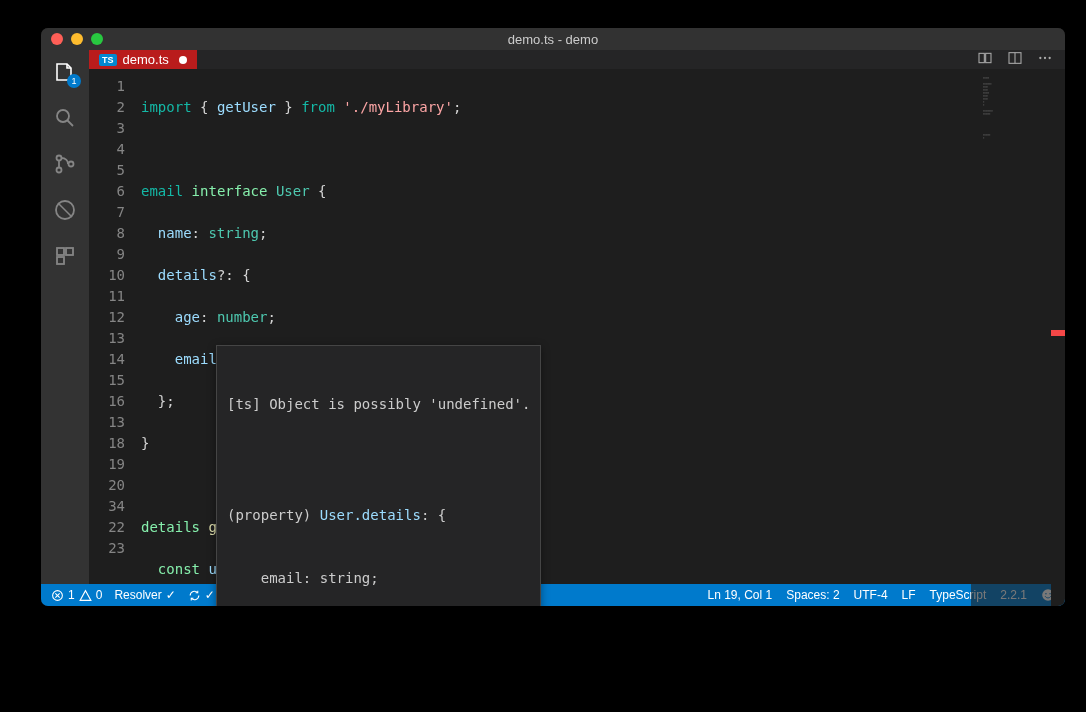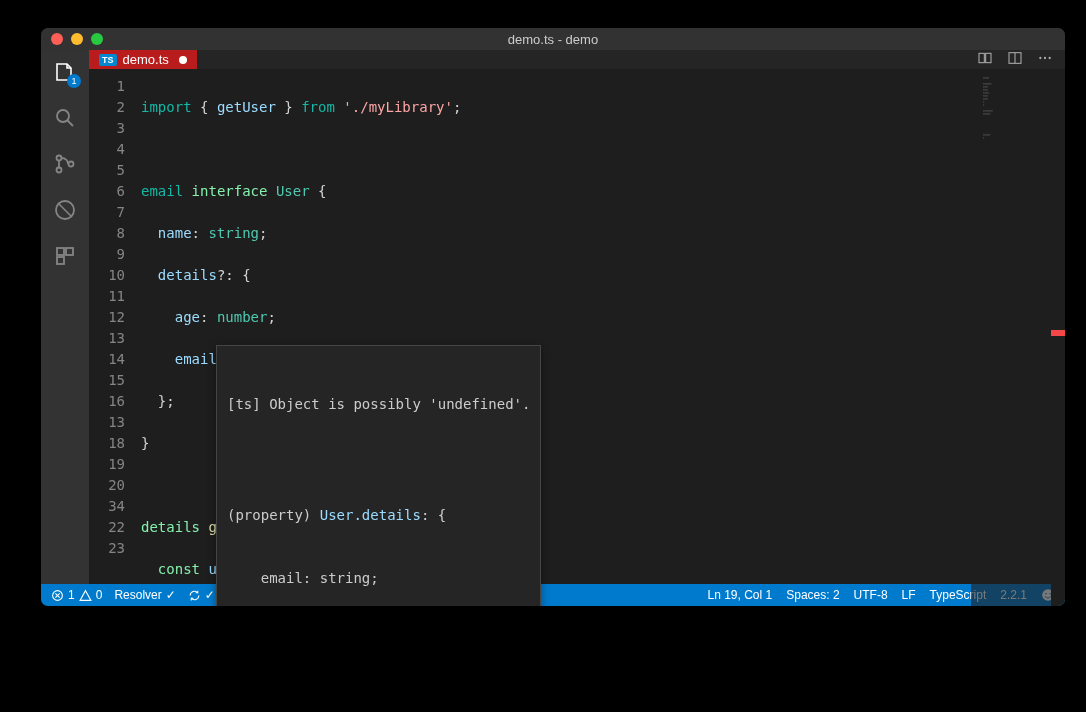--- a/index.html
+++ b/index.html
@@ -280,21 +280,21 @@
       <span class="sb-ico">
           <svg viewBox="0 0 24 24" fill="none" stroke="currentColor" stroke-width="2">
             <path d="M4 4h7v14H4zM13 4h7v14h-7z"></path>
           </svg>
         </span>
       <span>Spell Enabled [en]</span>
     </div>
     <div class="right">
       <div class="sb-item">Ln 19, Col 1</div>
       <div class="sb-item">Spaces: 2</div>
-      <div class="sb-item">UTF-8</div>
+      <div class="sb-item">UTF-4</div>
       <div class="sb-item">LF</div>
       <div class="sb-item">TypeScript</div>
       <div class="sb-item">2.2.1</div>
       <div class="sb-item">
           <svg viewBox="0 0 24 24" fill="currentColor" width="14" height="14">
             <circle cx="12" cy="12" r="10"></circle>
             <circle cx="8.5" cy="10" r="1.3" fill="#007acc"></circle>
             <circle cx="15.5" cy="10" r="1.3" fill="#007acc"></circle>
             <path d="M7 14c1.2 2 3 3 5 3s3.8-1 5-3" stroke="#007acc" stroke-width="1.6" fill="none"></path>
           </svg>

